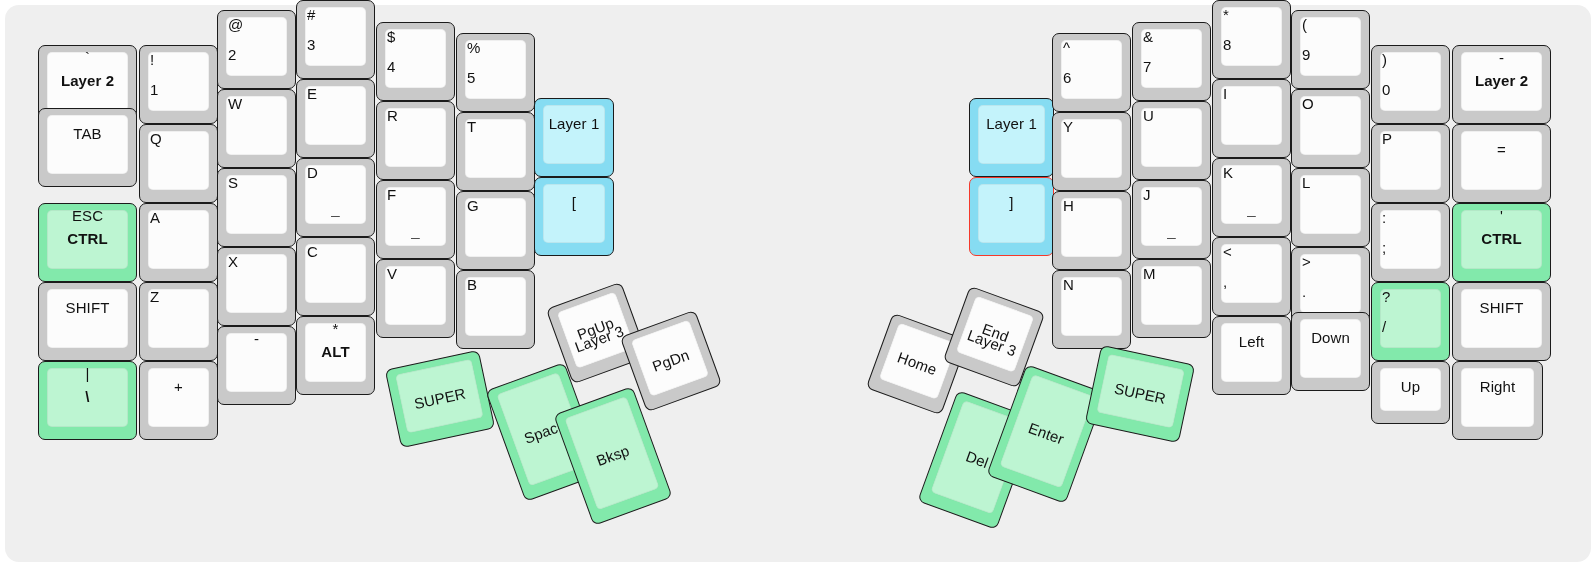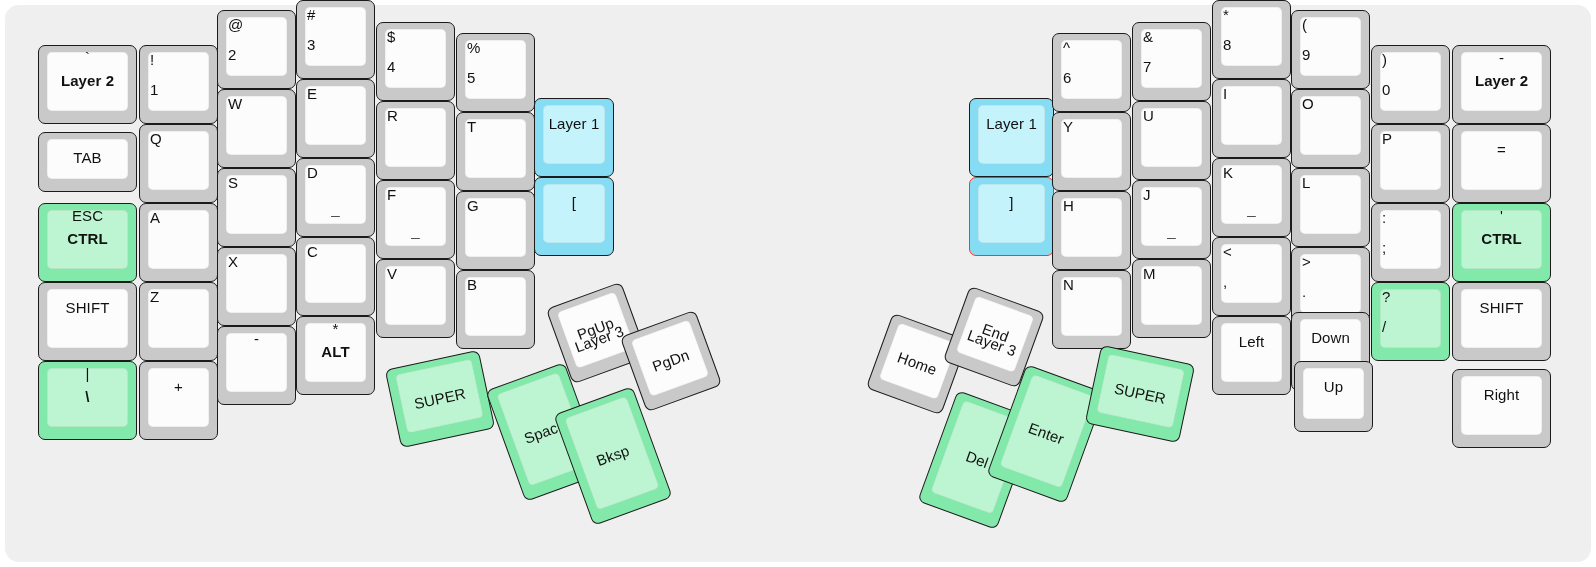--- a/index.html
+++ b/index.html
@@ -39,21 +39,21 @@
 <body>
 
 <div id="stage">
   <div id="panel"></div>
   <div id="keys">
       <div class="key" style="left: 38px; top: 45px; width: 99px; height: 79px;">
         <div class="top"></div>
         <div class="lbl ctr ctr-top">`</div>
         <div class="lbl ctr ctr-mid">Layer 2</div>
       </div>
-      <div class="key" style="left: 38px; top: 132px; width: 99px; height: 60px;">
+      <div class="key" style="left: 38px; top: 108px; width: 99px; height: 79px;">
         <div class="top"></div>
         <div class="lbl ctr ctr-two">TAB</div>
       </div>
       <div class="key green" style="left: 38px; top: 203px; width: 99px; height: 79px;">
         <div class="top"></div>
         <div class="lbl ctr ctr-top">ESC</div>
         <div class="lbl ctr ctr-mid">CTRL</div>
       </div>
       <div class="key" style="left: 38px; top: 282px; width: 99px; height: 79px;">
         <div class="top"></div>
@@ -272,21 +272,21 @@
       <div class="key" style="left: 1371px; top: 203px; width: 79px; height: 79px;">
         <div class="top"></div>
         <div class="lbl tl">:</div>
         <div class="lbl bl">;</div>
       </div>
       <div class="key green" style="left: 1371px; top: 282px; width: 79px; height: 79px;">
         <div class="top"></div>
         <div class="lbl tl">?</div>
         <div class="lbl bl">/</div>
       </div>
-      <div class="key" style="left: 1294px; top: 361px; width: 79px; height: 71px;">
+      <div class="key" style="left: 1371px; top: 361px; width: 79px; height: 63px;">
         <div class="top"></div>
         <div class="lbl ctr ctr-two">Up</div>
       </div>
       <div class="key" style="left: 1452px; top: 45px; width: 99px; height: 79px;">
         <div class="top"></div>
         <div class="lbl ctr ctr-top">-</div>
         <div class="lbl ctr ctr-mid">Layer 2</div>
       </div>
       <div class="key" style="left: 1452px; top: 124px; width: 99px; height: 79px;">
         <div class="top"></div>
@@ -294,21 +294,21 @@
       </div>
       <div class="key green" style="left: 1452px; top: 203px; width: 99px; height: 79px;">
         <div class="top"></div>
         <div class="lbl ctr ctr-top">'</div>
         <div class="lbl ctr ctr-mid">CTRL</div>
       </div>
       <div class="key" style="left: 1452px; top: 282px; width: 99px; height: 79px;">
         <div class="top"></div>
         <div class="lbl ctr ctr-two">SHIFT</div>
       </div>
-      <div class="key" style="left: 1452px; top: 361px; width: 99px; height: 79px; margin-top: 8px;">
+      <div class="key" style="left: 1452px; top: 361px; width: 91px; height: 79px;">
         <div class="top"></div>
         <div class="lbl ctr ctr-two">Right</div>
       </div>
       <div class="key green rot" style="left: 392px; top: 359px; width: 96px; height: 80px; transform: rotate(-12deg);">
         <div class="top"></div>
         <div class="lbl rl1">SUPER</div>
       </div>
       <div class="key rot" style="left: 557px; top: 293px; width: 80px; height: 80px; transform: rotate(-20deg);">
         <div class="top"></div>
         <div class="lbl rl2">PgUp</div>

